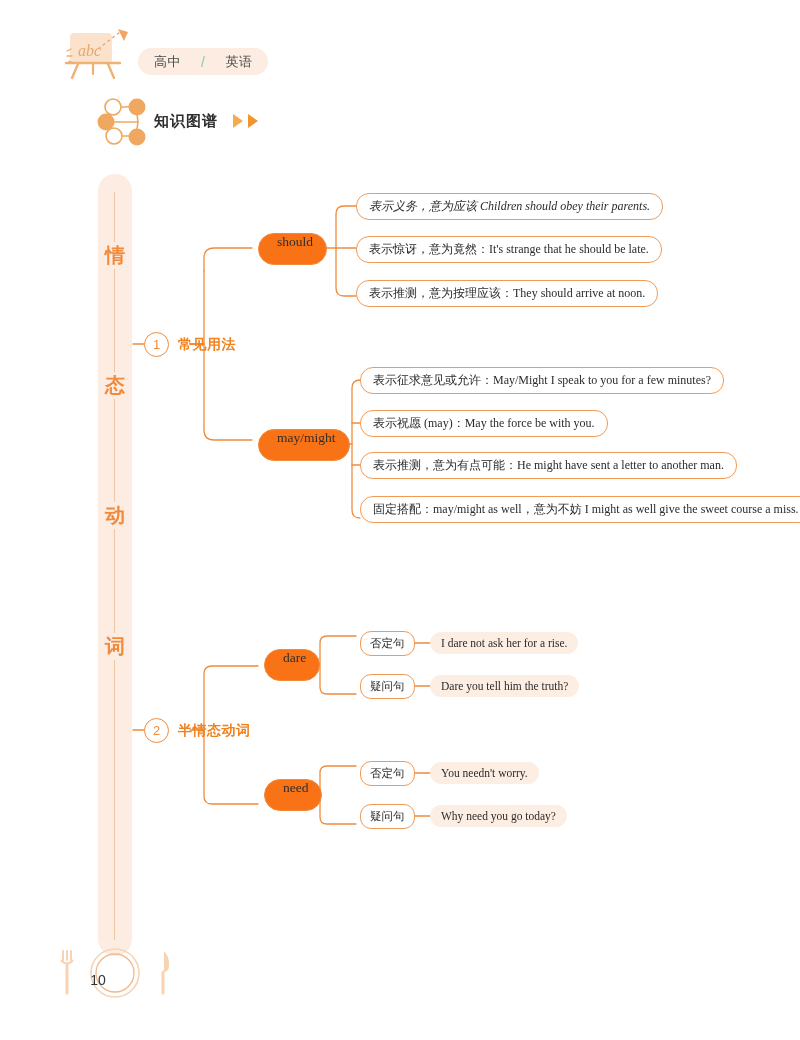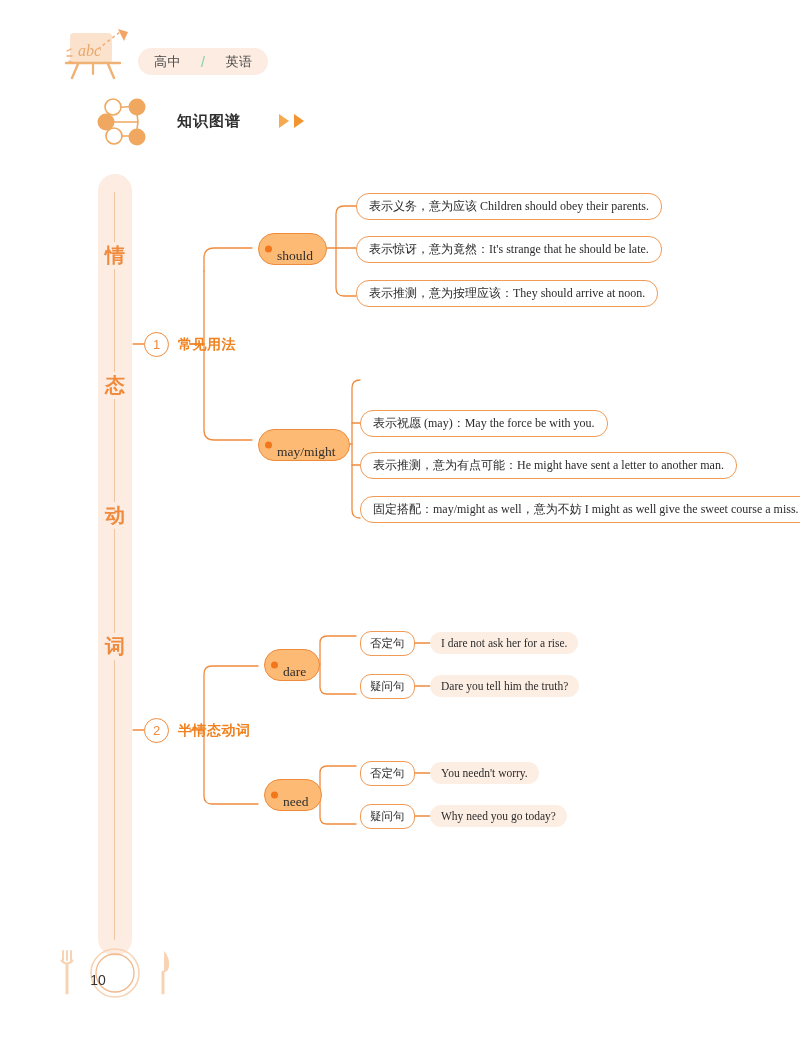--- a/index.html
+++ b/index.html
@@ -24,21 +24,21 @@
   #subject-pill {
     position: absolute; left: 138px; top: 48px;
     height: 27px; padding: 0 16px;
     background: #fcece1;
     border-radius: 14px;
     display: flex; align-items: center; gap: 20px;
     font-size: 13px; color: #4a4a4a; letter-spacing: 0.5px;
   }
   #subject-pill .slash { color: #7fd2a8; font-size: 14px; }
 
-  #kg-row { position: absolute; left: 96px; top: 95px; display: flex; align-items: center; gap: 25px; }
+  #kg-row { position: absolute; left: 96px; top: 95px; display: flex; align-items: center; gap: 2px; }
   #kg-icon { width: 56px; height: 52px; }
   #kg-title { font-size: 15px; font-weight: bold; color: #2f2f2f; letter-spacing: 1px; }
   #kg-arrows { display: flex; gap: 5px; margin-left: 13px; }
   .tri {
     width: 0; height: 0;
     border-top: 7px solid transparent;
     border-bottom: 7px solid transparent;
     border-left: 10px solid #f3952f;
   }
   .tri.pale { border-left-color: #f7a94f; }
@@ -77,24 +77,24 @@
     border: 1.4px solid #ef8b3d;
     color: #ef8b3d; font-size: 13px;
     display: flex; align-items: center; justify-content: center;
     background: #ffffff;
   }
   .num-label { font-size: 14px; font-weight: bold; color: #f0821f; letter-spacing: 0.5px; }
 
   .verb-node {
     position: absolute;
     border: 1.4px solid #ef8b3d;
-    background: #fdba74;
+    background: #f97316;
     border-radius: 16px;
     height: 30px;
-    display: flex; align-items: flex-end;
+    display: flex; align-items: flex-start;
     padding: 0 13px 0 18px;
     font-family: "Liberation Serif", "DejaVu Serif", serif;
     font-size: 13.5px; color: #2f2f2f;
     white-space: nowrap;
   }
   .verb-node .dot {
     position: absolute; left: 6px; top: 50%;
     transform: translateY(-50%);
     width: 7px; height: 7px; border-radius: 50%;
     background: #f2761b;
@@ -240,35 +240,38 @@
   <div class="num-node" style="left:144px; top:332px;">
     <div class="num-circle">1</div>
     <div class="num-label">常见用法</div>
   </div>
 
   <div class="verb-node" style="left:258px; top:233px;">
     <span class="dot"></span>
     <span>should</span>
   </div>
 
-  <div class="leaf-box" style="left:356px; top:193px;">
+  <div class="leaf-box" style="left:356px; top:193px;font-style:italic;">
     <span>表示义务，意为应该 Children should obey their parents.</span>
   </div>
   <div class="leaf-box" style="left:356px; top:236px;">
     <span>表示惊讶，意为竟然：It's strange that he should be late.</span>
   </div>
   <div class="leaf-box" style="left:356px; top:280px;">
     <span>表示推测，意为按理应该：They should arrive at noon.</span>
   </div>
 
   <div class="verb-node" style="left:258px; top:429px;">
     <span class="dot"></span>
     <span>may/might</span>
   </div>
 
+  <div class="leaf-box" style="left:360px; top:367px;">
+    <span>表示征求意见或允许：May/Might I speak to you for a few minutes?</span>
+  </div>
   <div class="leaf-box" style="left:360px; top:452px;">
     <span>表示推测，意为有点可能：He might have sent a letter to another man.</span>
   </div>
   <div class="leaf-box" style="left:360px; top:410px;">
     <span>表示祝愿 (may)：May the force be with you.</span>
   </div>
   <div class="leaf-box" style="left:360px; top:496px;">
     <span>固定搭配：may/might as well，意为不妨 I might as well give the sweet course a miss.</span>
   </div>
 

